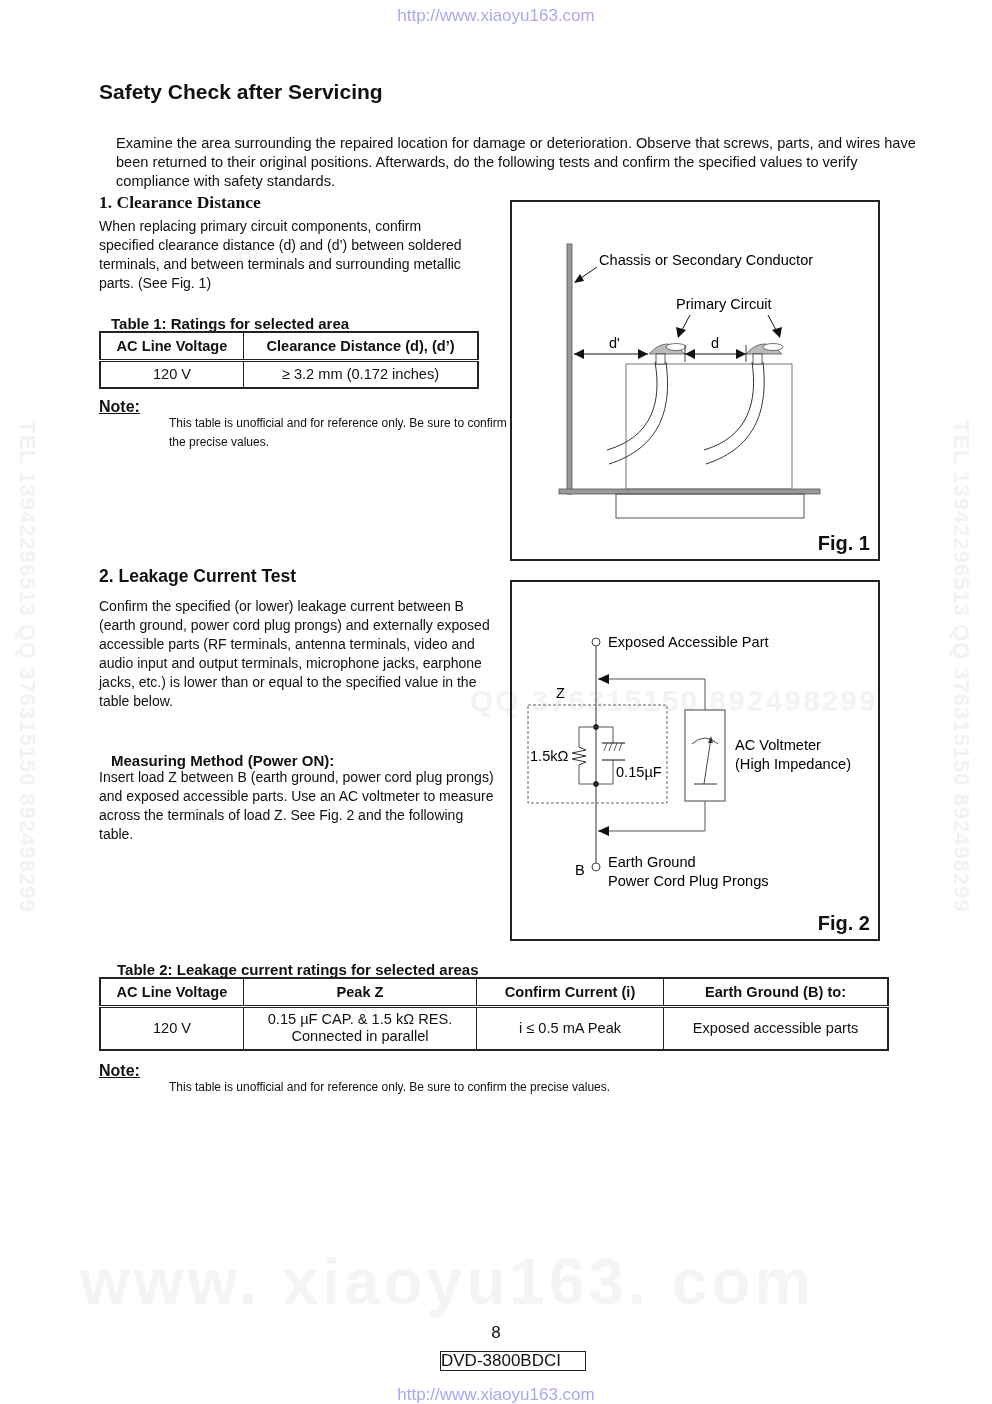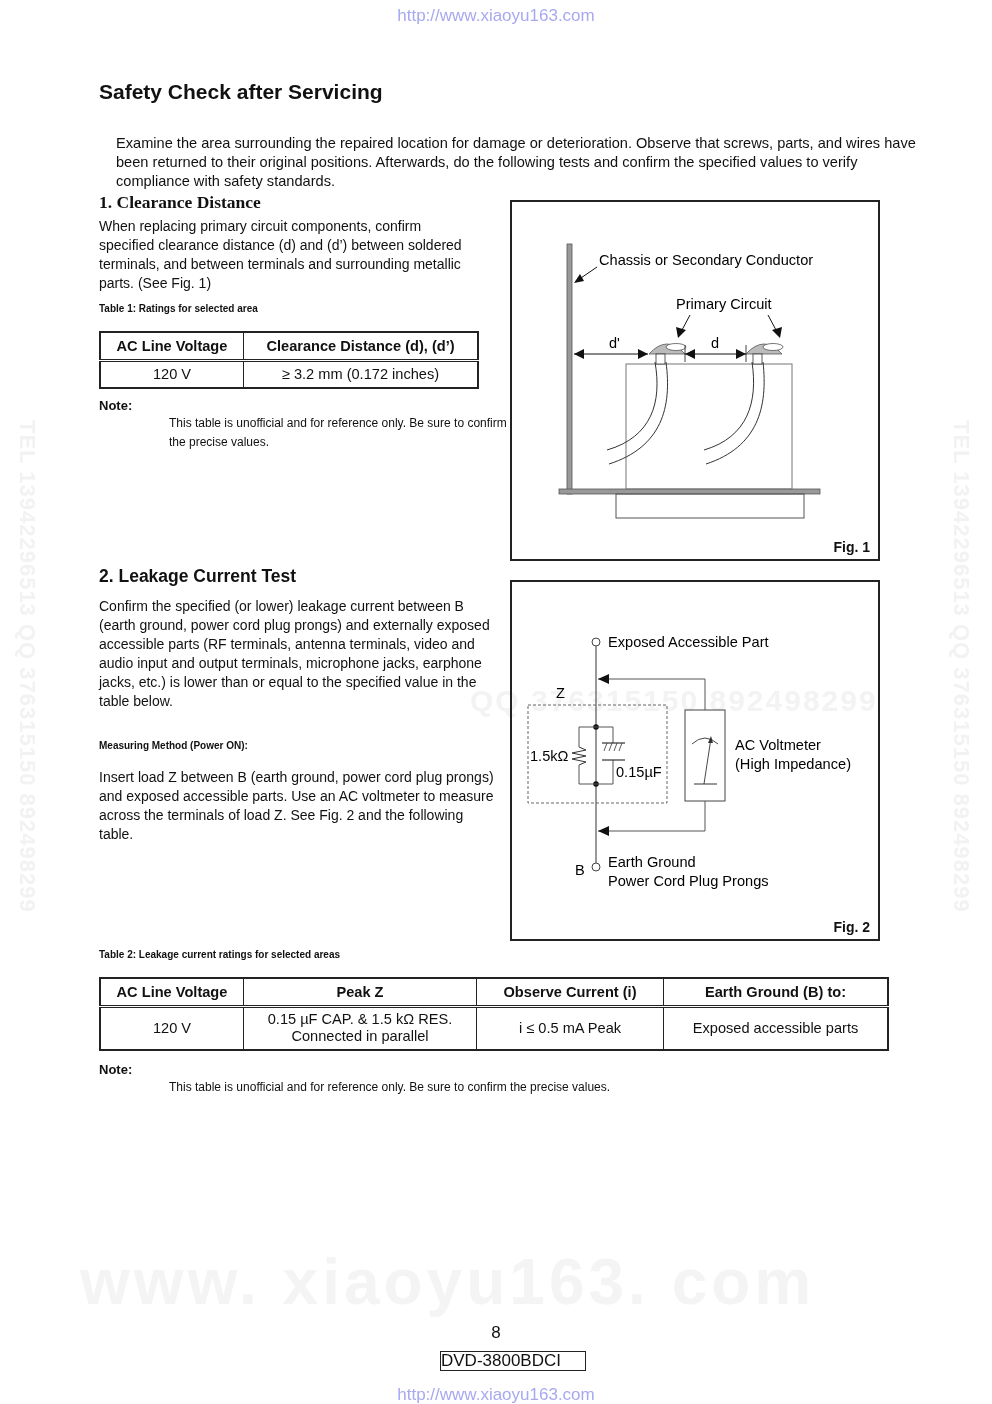--- a/index.html
+++ b/index.html
@@ -8,30 +8,30 @@
   .wm-url { position: absolute; left: 0; width: 992px; text-align: center;
             color: #a8a8f0; font-size: 17px; }
   .wm-side { position: absolute; color: #f2f2f2; font-weight: bold; font-size: 22px;
              writing-mode: vertical-rl; letter-spacing: 1px; }
   .wm-big { position: absolute; color: #f4f4f4; font-weight: bold; font-size: 64px; letter-spacing: 4px; }
   .wm-mid { position: absolute; color: #f3f3f3; font-weight: bold; font-size: 30px; letter-spacing: 2px; }
   h1 { position: absolute; left: 99px; top: 80px; margin: 0; font-size: 21px; font-weight: bold; }
   .intro { position: absolute; left: 99px; top: 117px; width: 800px; font-size: 14.6px; line-height: 19.2px; margin: 17px; }
   h2 { position: absolute; margin: 0; font-size: 17.5px; font-weight: bold; }
   .para { position: absolute; margin: 0; font-size: 14px; line-height: 19px; }
-  .caption { position: absolute; margin: 0; font-size: 10px; font-weight: bold; }
+  .caption { position: absolute; margin: 12px; font-size: 15px; font-weight: bold; }
   table.spec { position: absolute; border-collapse: collapse; font-size: 14.6px; }
   table.spec td, table.spec th { border: 1px solid #222; text-align: center; padding: 0 6px; }
   table.spec th { font-weight: bold; }
   table.spec { border: 2px solid #222; }
   table.spec thead tr { border-bottom: 3px double #222; }
-  .note-label { position: absolute; font-weight: bold; font-size: 13px; }
+  .note-label { position: absolute; font-weight: bold; font-size: 16px; text-decoration: underline; }
   .note-text { position: absolute; font-size: 12px; line-height: 19px; margin: 16px; }
   .figbox { position: absolute; border: 2px solid #222; background: transparent; }
-  .figlabel { position: absolute; font-weight: bold; font-size: 14px; margin-left: 44px; }
+  .figlabel { position: absolute; font-weight: bold; font-size: 20px; margin-left: 44px; }
   svg text { font-family: "Liberation Sans", sans-serif; }
   .pageno { position: absolute; left: 0; width: 992px; text-align: center; top: 1323px; font-size: 17px; }
   .model { position: absolute; left: 440px; top: 1351px; width: 144px; height: 18px; border: 1px solid #222;
            font-size: 17px; line-height: 18px; }
 </style>
 </head>
 <body>
 
 <div class="wm-url" style="top:6px;">http://www.xiaoyu163.com</div>
 <div class="wm-side" style="left:14px; top:420px;">TEL 13942296513 QQ 376315150 892498299</div>
@@ -151,27 +151,27 @@
     <text x="96" y="65" font-size="14.6">Exposed Accessible Part</text>
     <text x="223" y="168" font-size="14.6">AC Voltmeter</text>
     <text x="223" y="187" font-size="14.6">(High Impedance)</text>
     <text x="63" y="293" font-size="14.6">B</text>
     <text x="96" y="285" font-size="14.6">Earth Ground</text>
     <text x="96" y="304" font-size="14.6">Power Cord Plug Prongs</text>
   </svg>
   <span class="figlabel" style="right:8px; bottom:4px;">Fig. 2</span>
 </div>
 
-<p class="caption" style="left:99px; top:949px;">Table 2: Leakage current ratings for selected areas</p>
+<p class="caption" style="left:105px; top:949px;">Table 2: Leakage current ratings for selected areas</p>
 <table class="spec" style="left:99px; top:977px; width:790px;">
   <thead>
     <tr style="height:28px;">
       <th style="width:130px;">AC Line Voltage</th>
       <th style="width:220px;">Peak Z</th>
-      <th style="width:174px;">Observe Current (i)</th>
+      <th style="width:174px;">Confirm Current (i)</th>
       <th>Earth Ground (B) to:</th>
     </tr>
   </thead>
   <tbody>
     <tr style="height:44px;">
       <td>120 V</td>
       <td style="line-height:17px;">
         <div>0.15 µF CAP. &amp; 1.5 kΩ RES.</div>
         <div>Connected in parallel</div>
       </td>

